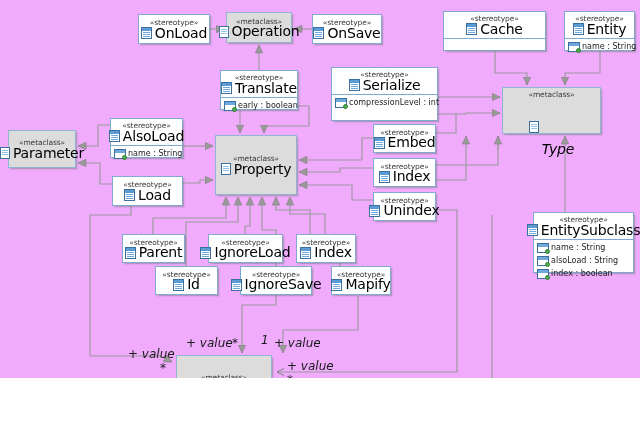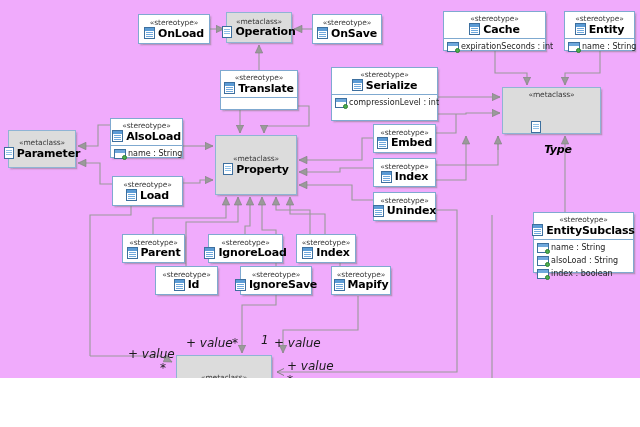--- a/index.html
+++ b/index.html
@@ -57,22 +57,22 @@
   }
   .name-row {
     display: flex;
     align-items: center;
     justify-content: center;
     gap: 3px;
     line-height: 11px;
     white-space: nowrap;
   }
   .node-name {
-    font-size: 11px;
-    font-weight: bold;
+    font-size: 14px;
+    font-weight: normal;
     color: #000000;
     letter-spacing: -0.2px;
   }
   .node-name.abstract { font-style: italic; margin-top: 45px; }
 
   
   .ic {
     display: inline-block;
     flex: 0 0 auto;
     position: relative;
@@ -288,48 +288,48 @@
         </div>
       </div>
       <div class="node has-attrs" style="left: 443px; top: 11px; width: 103px; height: 40px;">
         <div class="node-head">
           <div class="stereo-label">«stereotype»</div>
           <div class="name-row">
             <span class="ic ic-stereo"></span>
             <span class="node-name">Cache</span>
           </div>
         </div>
+      </div>
+      <div class="node has-attrs" style="left: 564px; top: 11px; width: 71px; height: 40px;">
+        <div class="node-head">
+          <div class="stereo-label">«stereotype»</div>
+          <div class="name-row">
+            <span class="ic ic-stereo"></span>
+            <span class="node-name">Entity</span>
+          </div>
+        </div>
         <div class="attrs">
           <div class="attr-row">
             <span class="ic ic-attr"></span>
-            <span>expirationSeconds : int</span>
-          </div>
-        </div>
-      </div>
-      <div class="node has-attrs" style="left: 564px; top: 11px; width: 71px; height: 40px;">
-        <div class="node-head">
-          <div class="stereo-label">«stereotype»</div>
-          <div class="name-row">
-            <span class="ic ic-stereo"></span>
-            <span class="node-name">Entity</span>
+            <span>name : String</span>
+          </div>
+        </div>
+      </div>
+      <div class="node has-attrs" style="left: 220px; top: 70px; width: 78px; height: 40px;">
+        <div class="node-head">
+          <div class="stereo-label">«stereotype»</div>
+          <div class="name-row">
+            <span class="ic ic-stereo"></span>
+            <span class="node-name">Translate</span>
           </div>
         </div>
         <div class="attrs">
           <div class="attr-row">
             <span class="ic ic-attr"></span>
-            <span>name : String</span>
-          </div>
-        </div>
-      </div>
-      <div class="node has-attrs" style="left: 220px; top: 70px; width: 78px; height: 40px;">
-        <div class="node-head">
-          <div class="stereo-label">«stereotype»</div>
-          <div class="name-row">
-            <span class="ic ic-stereo"></span>
-            <span class="node-name">Translate</span>
+            <span>early : boolean</span>
           </div>
         </div>
       </div>
       <div class="node has-attrs" style="left: 331px; top: 67px; width: 107px; height: 54px;">
         <div class="node-head">
           <div class="stereo-label">«stereotype»</div>
           <div class="name-row">
             <span class="ic ic-stereo"></span>
             <span class="node-name">Serialize</span>
           </div>

